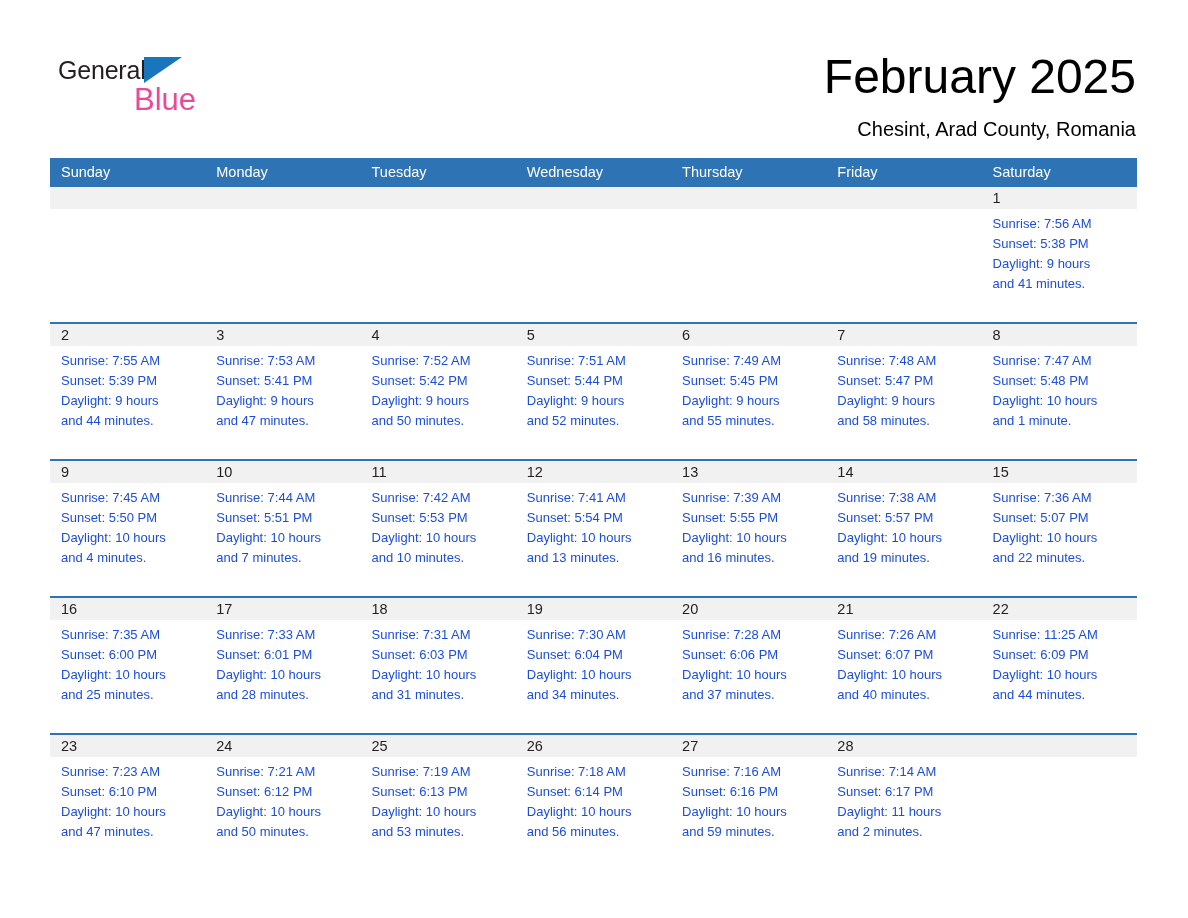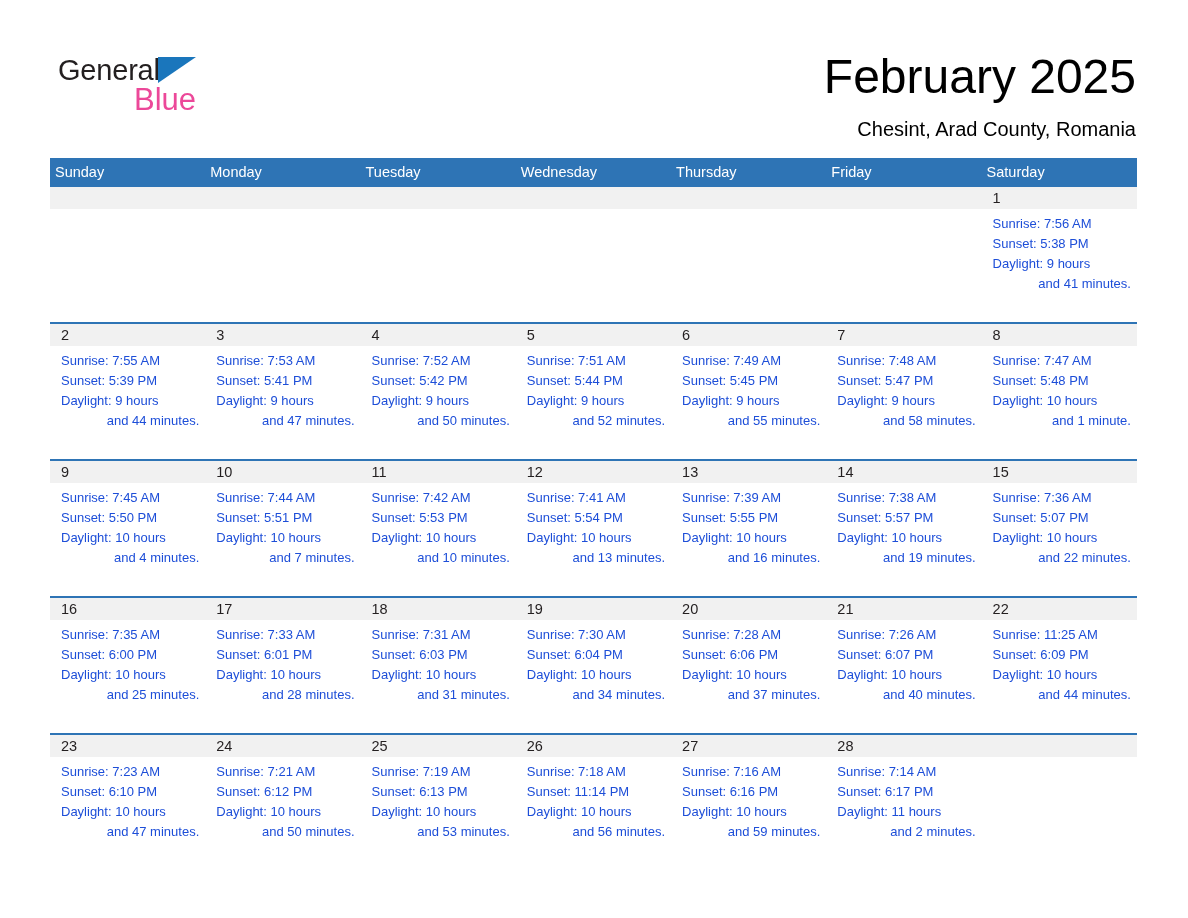--- a/index.html
+++ b/index.html
@@ -34,21 +34,21 @@
     top: 52px;
     width: 260px;
     height: 70px;
   }
   .logo-row1 {
     position: relative;
     height: 36px;
     white-space: nowrap;
   }
   .logo-general {
-    font-size: 29px;
+    font-size: 25px;
     line-height: 36px;
     color: #231f20;
     letter-spacing: -0.2px;
     font-family: "Liberation Sans", sans-serif;
   }
   .logo-tri {
     display: inline-block;
     vertical-align: top;
     margin-left: -2px;
     margin-top: 5px;
@@ -96,21 +96,21 @@
     width: 1087px;
   }
   .cal-head {
     display: flex;
     background: #2e74b5;
     height: 29px;
   }
   .cal-head .hcell {
     width: 155.28px;
     box-sizing: border-box;
-    padding-left: 5px;
+    padding-left: 11px;
     color: #ffffff;
     font-size: 14.5px;
     line-height: 29px;
     white-space: nowrap;
     overflow: hidden;
   }
 
   .week {
     display: flex;
     height: 135px;
@@ -141,21 +141,20 @@
     padding: 5px 6px 0 11px;
     font-size: 13px;
     line-height: 20px;
     color: #1d4ed8;
   }
   .daybody div {
     white-space: nowrap;
   }
   .daybody .dl2 {
     white-space: nowrap;
-    text-align: right;
   }
 </style>
 </head>
 <body>
 
 <div class="page">
 
   <div class="top">
 
     <div class="logo">
@@ -431,21 +430,21 @@
               <div>Sunrise: 7:19 AM</div>
               <div>Sunset: 6:13 PM</div>
               <div>Daylight: 10 hours</div>
               <div class="dl2">and 53 minutes.</div>
             </div>
           </div>
           <div class="daycell">
             <div class="daynum-band">26</div>
             <div class="daybody">
               <div>Sunrise: 7:18 AM</div>
-              <div>Sunset: 11:14 PM</div>
+              <div>Sunset: 6:14 PM</div>
               <div>Daylight: 10 hours</div>
               <div class="dl2">and 56 minutes.</div>
             </div>
           </div>
           <div class="daycell">
             <div class="daynum-band">27</div>
             <div class="daybody">
               <div>Sunrise: 7:16 AM</div>
               <div>Sunset: 6:16 PM</div>
               <div>Daylight: 10 hours</div>

